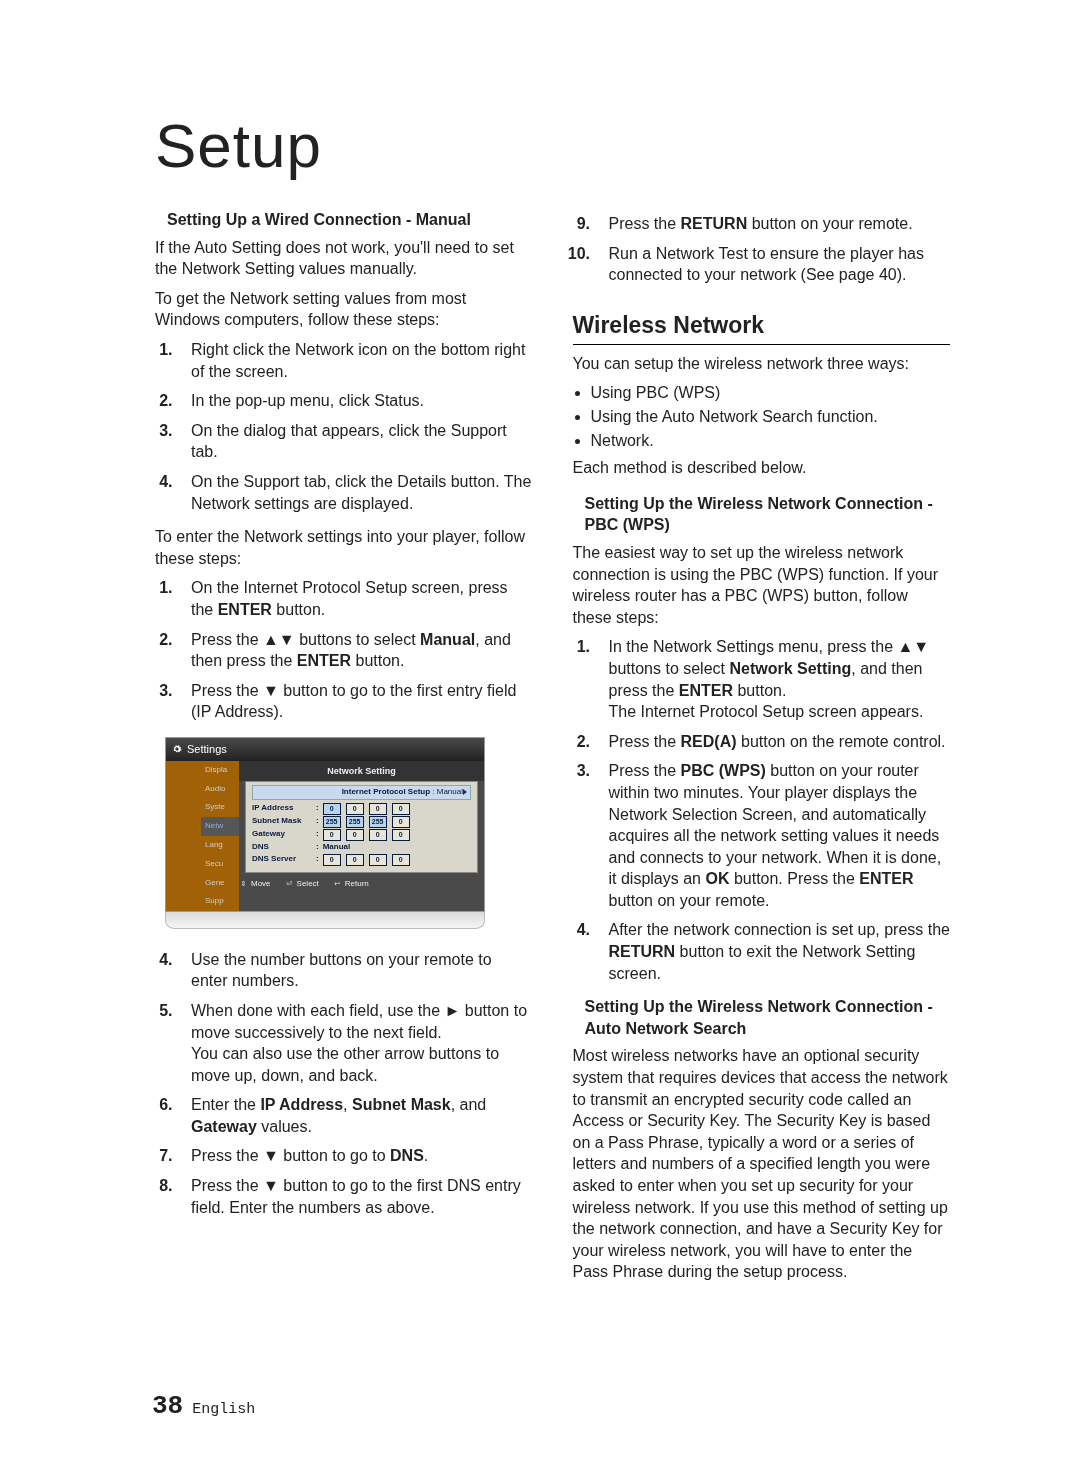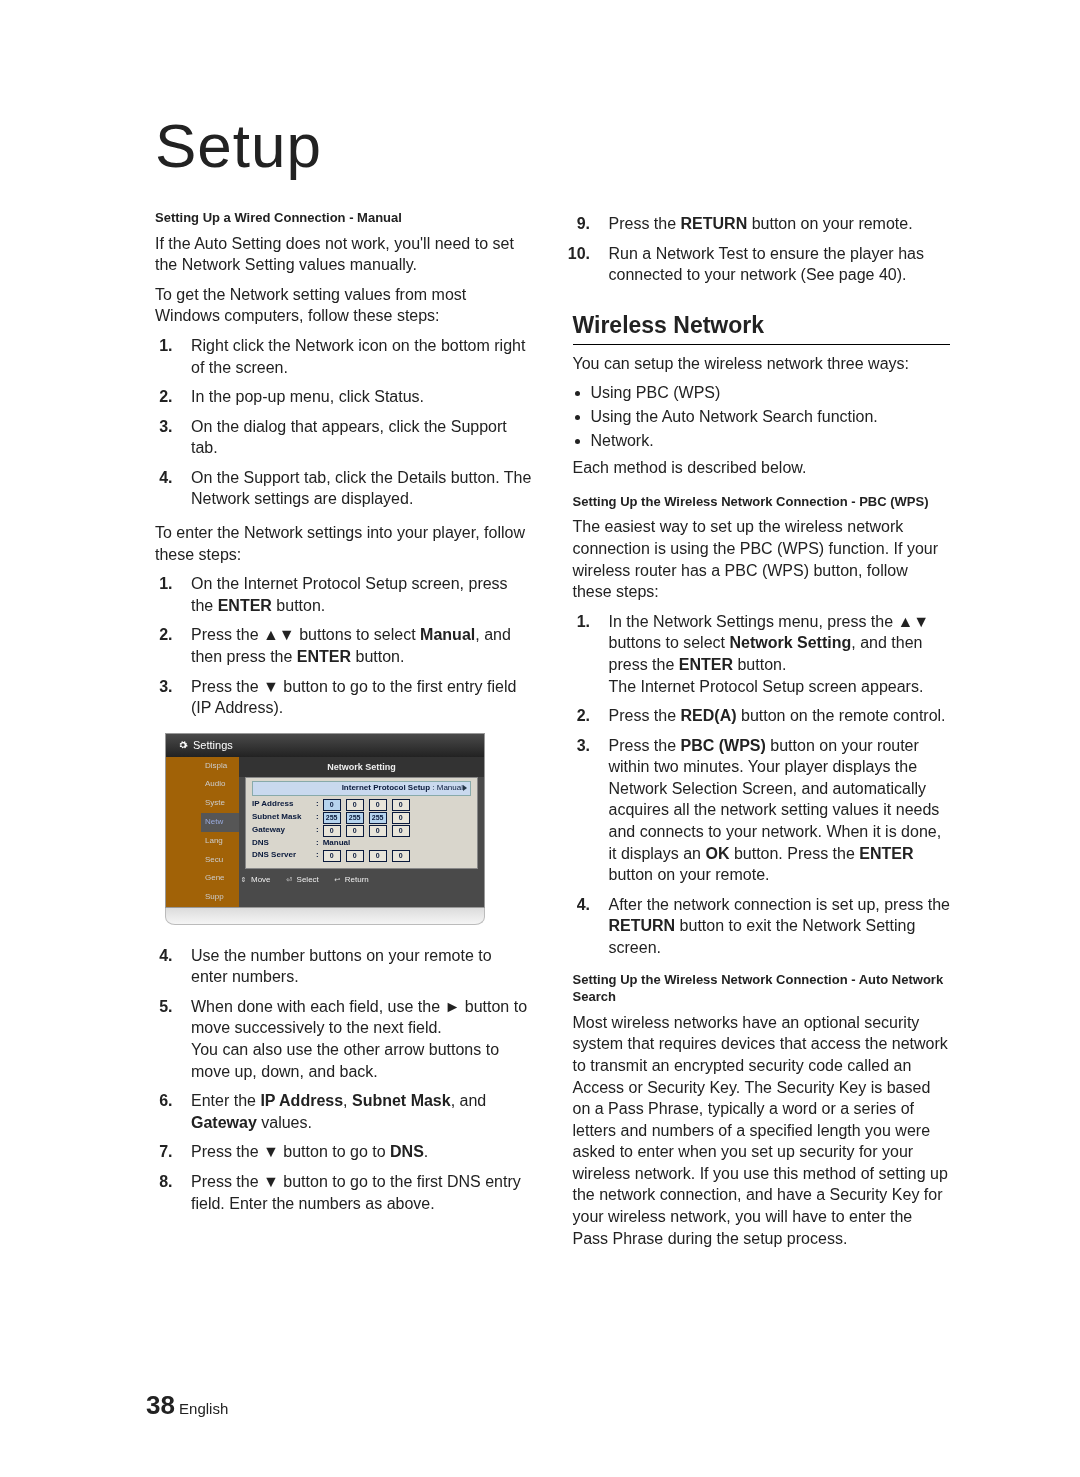--- a/index.html
+++ b/index.html
@@ -28,62 +28,63 @@
     display: flex;
     gap: 40px;
   }
   .col {
     flex: 1;
     font-size: 16px;
     line-height: 1.35;
   }
   .h3 {
     font-weight: bold;
-    font-size: 13px;
-    margin: 0 0 6px 0;
+    font-size: 16px;
+    margin: 0 0 6px 12px;
   }
   .h3-sub {
     font-weight: bold;
     font-size: 23px;
     padding-bottom: 3px;
     border-bottom: 1.5px solid #000;
     margin: 12px 0 8px 0;
     display: inline-block;
     width: 100%;
   }
   p { margin: 0 0 8px 0; }
   ol { margin: 4px 0 12px 0; padding: 0 0 0 22px; }
   ol li { padding-left: 14px; margin-bottom: 8px; }
   ol li::marker { font-weight: bold; }
   ul.bullets { margin: 2px 0 6px 0; padding: 0 0 0 18px; }
   ul.bullets li { margin-bottom: 2px; }
   b { font-weight: bold; }
   .footer {
     position: absolute;
     bottom: 56px;
-    left: 146px;
+    left: 152px;
     font-size: 15px;
+    font-family: Liberation Mono, monospace;
   }
   .footer .pn { font-size: 26px; font-weight: bold; }
 
   
   .shot {
     margin: 14px 0 20px 10px;
     width: 320px;
   }
   .shot-outer {
     border: 1px solid #999;
     background: #fff;
     padding: 0;
   }
   .shot-bar {
     background: linear-gradient(#4a4a4a, #222);
     color: #fff;
     font-size: 11px;
-    padding: 4px 12px;
+    padding: 4px 6px;
     display: flex;
     align-items: center;
     gap: 5px;
   }
   .shot-bar .gear {
     width: 10px;
     height: 10px;
     display:inline-flex;
     align-items:center;
     justify-content:center;

